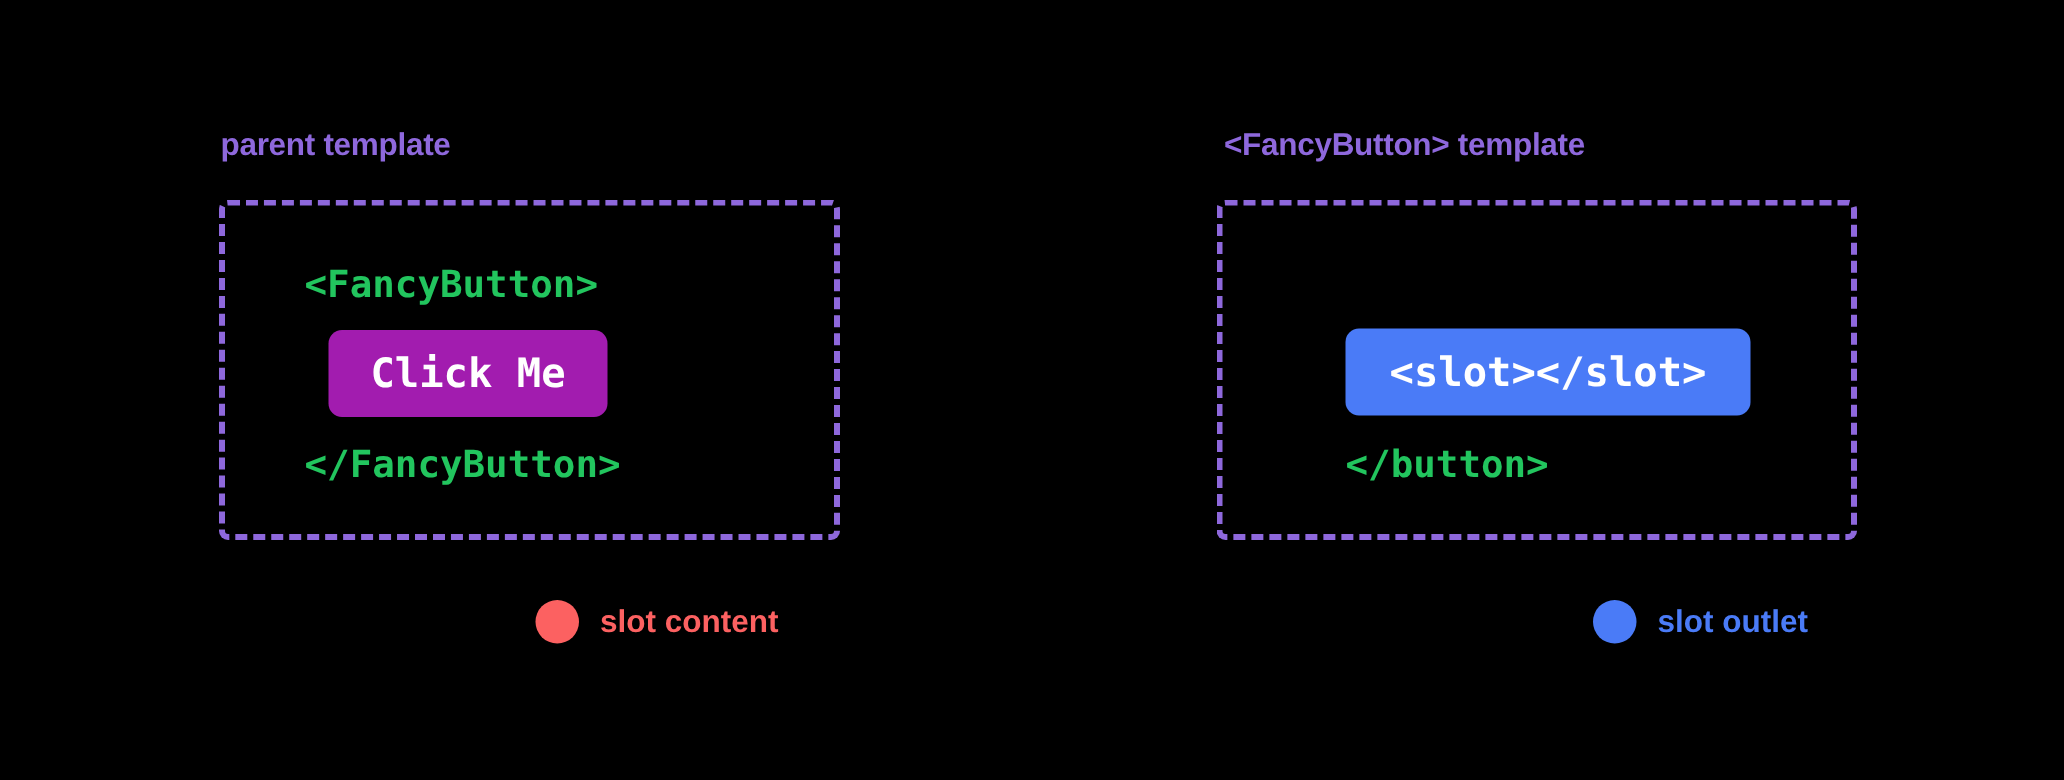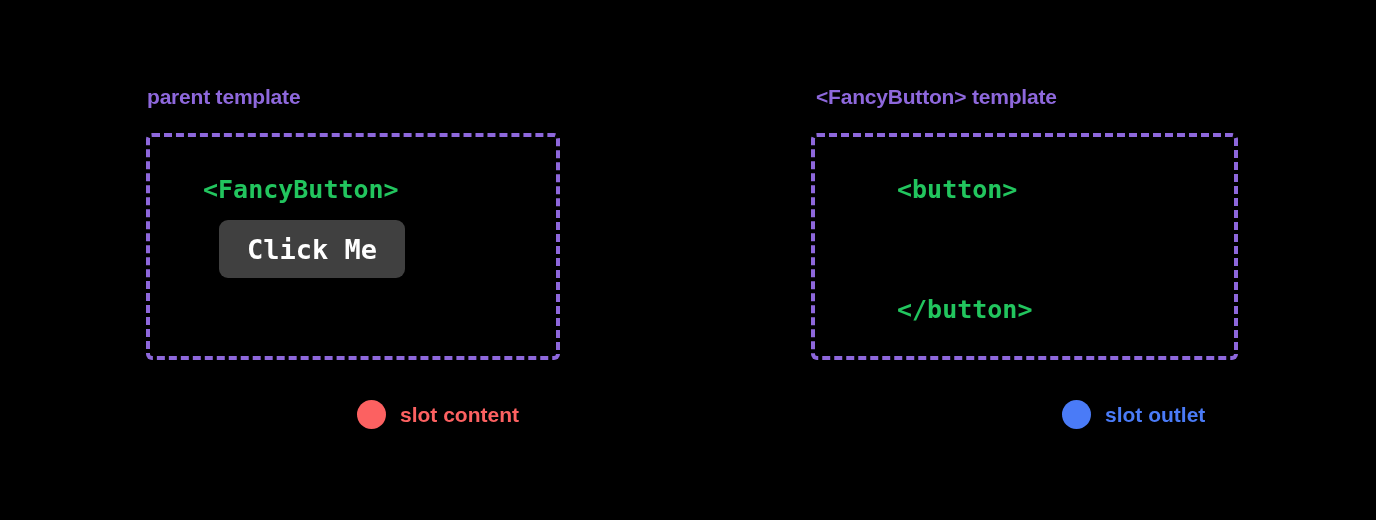--- a/index.html
+++ b/index.html
@@ -66,21 +66,21 @@
     border-radius: 9px;
     font-family: "DejaVu Sans Mono", "Liberation Mono", monospace;
     font-weight: bold;
     font-size: 27px;
     color: #FFFFFF;
     white-space: nowrap;
     box-sizing: border-box;
   }
   #chip-click-me {
     left: 219px; top: 220px; width: 186px; height: 58px;
-    background: #404040;
+    background: #a21caf;
   }
   #chip-slot {
     left: 897px; top: 219px; width: 270px; height: 58px;
     background: #4A7BF7;
   }
 
   
   #arrow-group { position: absolute; left: 404px; top: 205px; width: 500px; height: 80px; }
   #arrow-label {
     position: absolute;
@@ -124,28 +124,29 @@
 <div id="stage">
 
   <div id="title-parent" class="panel-title">parent template</div>
 
   <div id="panel-left" class="panel-box"></div>
 
   <div id="code-open-fancy" class="code-line">&lt;FancyButton&gt;</div>
 
   <div id="chip-click-me" class="chip">Click Me</div>
 
+  <div id="code-close-fancy" class="code-line">&lt;/FancyButton&gt;</div>
 
 
   <div id="title-fancy" class="panel-title">&lt;FancyButton&gt; template</div>
 
   <div id="panel-right" class="panel-box"></div>
 
-  <div id="code-open-button" class="code-line">&lt;button&gt;</div>
 
+  <div id="chip-slot" class="chip">&lt;slot&gt;&lt;/slot&gt;</div>
 
   <div id="code-close-button" class="code-line">&lt;/button&gt;</div>
 
   <div id="legend-slot-outlet" class="legend-item">
     <span class="legend-dot dot-blue"></span>
     <span class="legend-label text-blue">slot outlet</span>
   </div>
 
   <div id="legend-slot-content" class="legend-item">
     <span class="legend-dot dot-red"></span>

